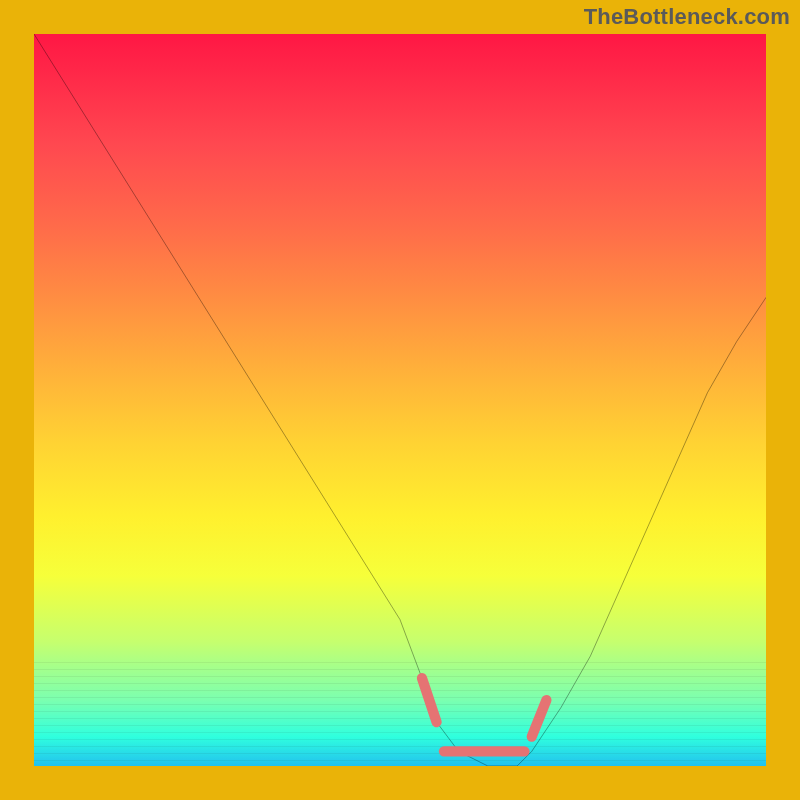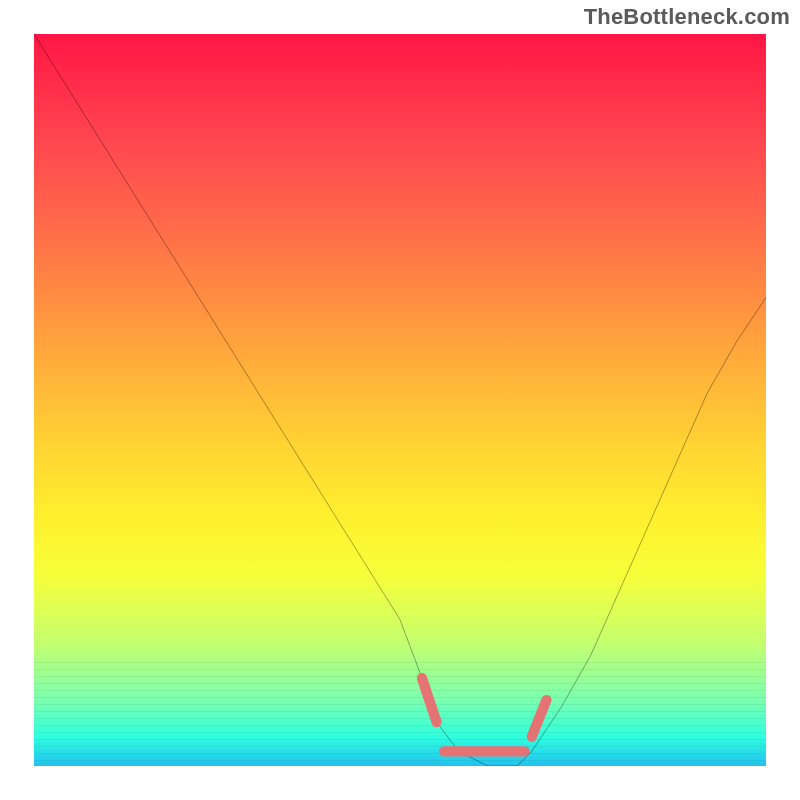--- a/index.html
+++ b/index.html
@@ -1,21 +1,21 @@
 <!DOCTYPE html>
 <html><head>
 <meta charset="utf-8">
 <style>
   * { margin: 0; padding: 0; box-sizing: border-box; }
   html, body { width: 800px; height: 800px; overflow: hidden; background: #000; }
   .frame {
     position: relative;
     width: 800px;
     height: 800px;
-    background: #ffffff;
+    background: #eab308;
   }
   .watermark {
     position: absolute;
     top: 4px;
     right: 10px;
     font-family: Arial, Helvetica, sans-serif;
     font-size: 22px;
     font-weight: bold;
     color: #5a5a5a;
     letter-spacing: 0.2px;

